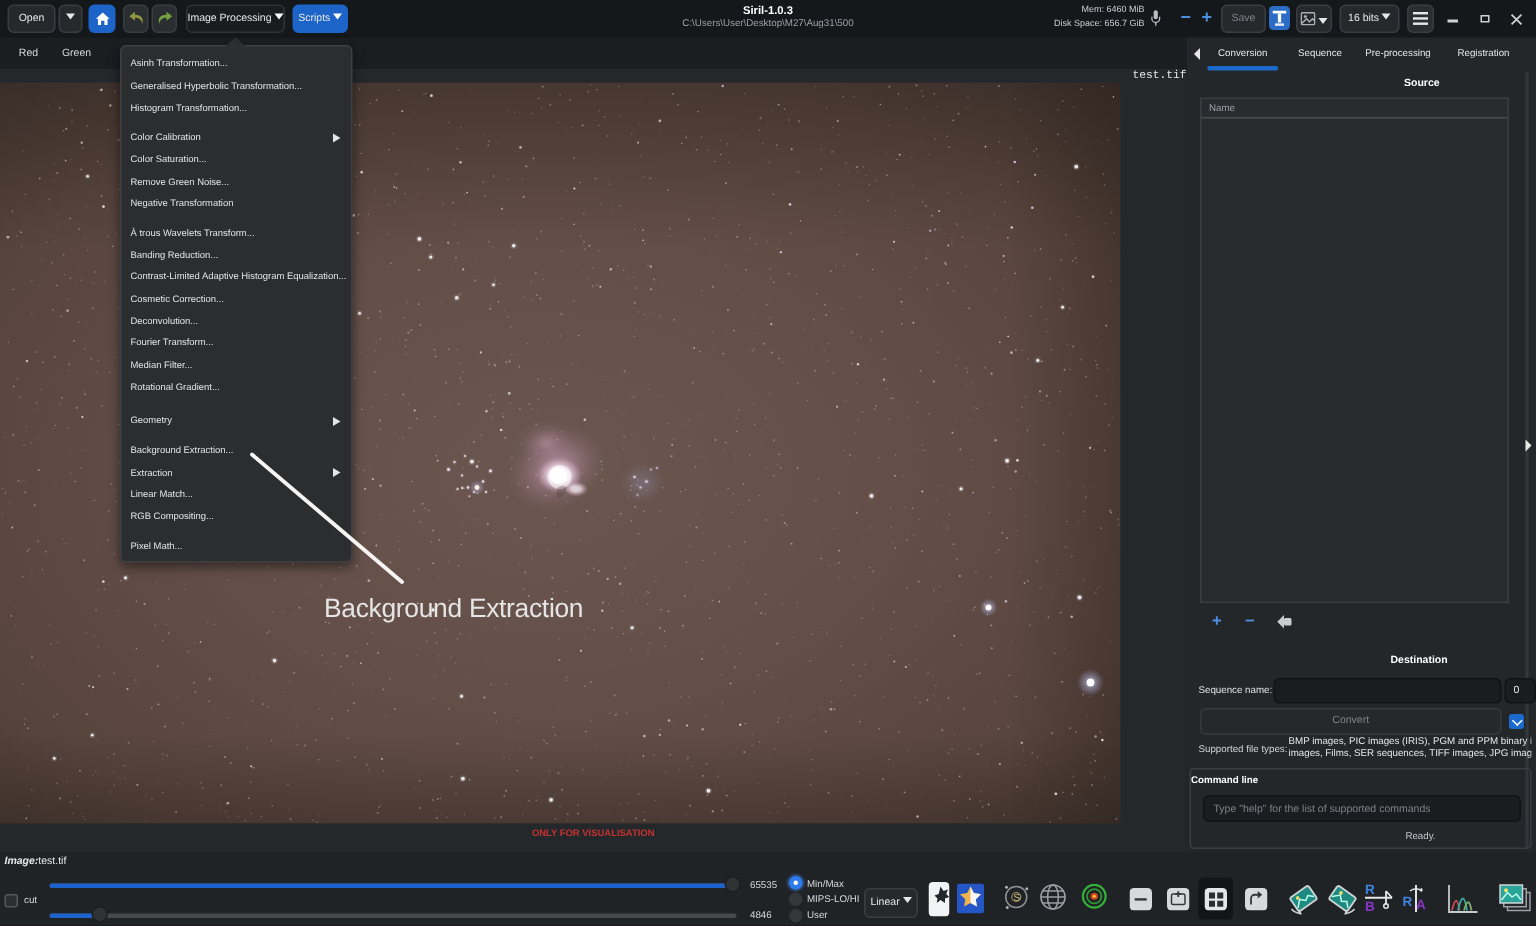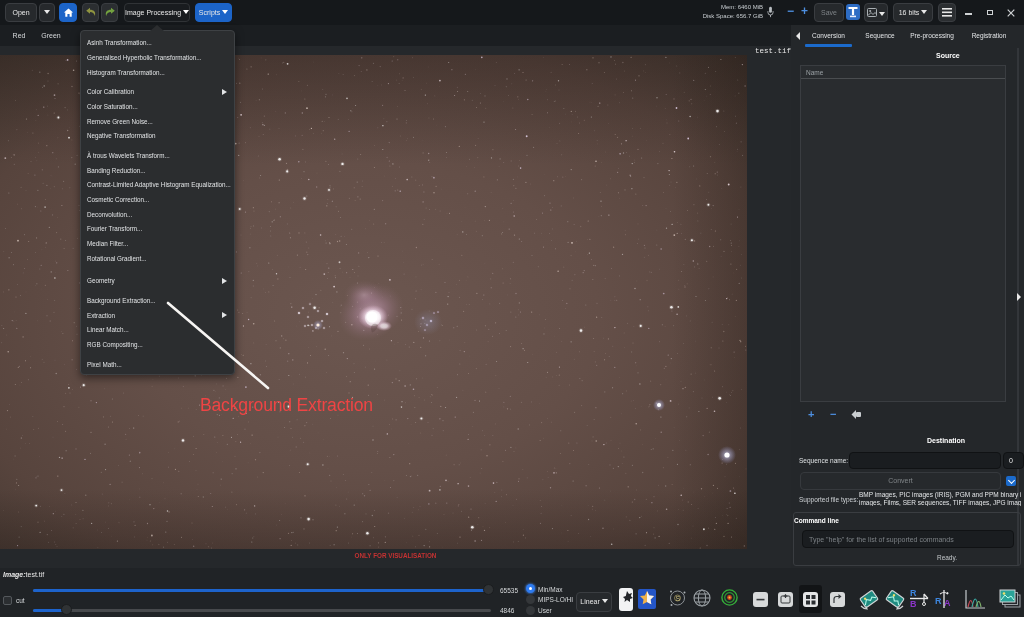--- a/index.html
+++ b/index.html
@@ -66,21 +66,21 @@
 
 #menu { position:absolute; left:80px; top:30px; width:155px; height:345px; background:#2b2d2f;
   border:1px solid #3e4144; border-radius:4px; box-shadow:0 3px 8px rgba(0,0,0,0.5); z-index:50; }
 #menunotch { position:absolute; left:150px; top:25px; width:0; height:0; z-index:51;
   border-left:7px solid transparent; border-right:7px solid transparent; border-bottom:6px solid #2b2d2f; }
 .mi { position:absolute; left:6px; font-size:6.3px; color:#e2e4e6; white-space:nowrap; }
 .sub { position:absolute; right:7px; width:0; height:0; border-top:3.5px solid transparent;
   border-bottom:3.5px solid transparent; border-left:5px solid #e2e4e6; }
 
 
-#annot-text { position:absolute; left:200px; top:395px; font-size:17.6px; color:#ef4444; z-index:40; letter-spacing:-0.2px; }
+#annot-text { position:absolute; left:216px; top:395px; font-size:17.6px; color:#e5e5e5; z-index:40; letter-spacing:-0.2px; }
 </style></head>
 <body>
 <div id="app">
 
   <div id="titlebar">
     <div class="tbtn" style="left:5px; width:32px;">Open</div>
     <div class="tbtn" style="left:39px; width:16px;"><span class="caret"></span></div>
     <div class="tbtn blue" style="left:59px; width:18px;">
       <svg width="11" height="11" viewBox="0 0 12 12" style="margin-top:3px">
           <path d="M6 1.5 L11 6 H9.5 V10.5 H7.2 V7.5 H4.8 V10.5 H2.5 V6 H1 Z" fill="#fff"></path>
@@ -91,20 +91,24 @@
           <path d="M5 0.8 L1.2 3.8 L5 6.8 V4.9 C7.5 4.9 9.3 6 9.8 9 C11.2 4.6 8.6 2.9 5 2.8 Z" fill="#8f9440"></path>
         </svg>
     </div>
     <div class="tbtn" style="left:101px; width:17px; background:#2b2e31;">
       <svg width="12" height="11" viewBox="0 0 12 11" style="margin-top:3px">
           <path d="M7 0.8 L10.8 3.8 L7 6.8 V4.9 C4.5 4.9 2.7 6 2.2 9 C0.8 4.6 3.4 2.9 7 2.8 Z" fill="#73a23f"></path>
         </svg>
     </div>
     <div class="tbtn dark" style="left:124px; width:66px; border-color:#303336;">Image Processing <span class="caret" style="border-top-color:#fff"></span></div>
     <div class="tbtn blue" style="left:195px; width:37px;">Scripts <span class="caret" style="border-top-color:#fff"></span></div>
+    <div id="title-center">
+        <div class="t1">Siril-1.0.3</div>
+        <div class="t2">C:\Users\User\Desktop\M27\Aug31\500</div>
+      </div>
     <div id="memtext">Mem: 6460 MiB<br>Disk Space: 656.7 GiB</div>
     <svg class="abs" style="left:767px; top:6px;" width="7" height="12" viewBox="0 0 8 14">
         <rect x="2.4" y="1" width="3.2" height="7" rx="1.6" fill="#b9bec2"></rect>
         <path d="M1 6 v1.5 a3 3 0 0 0 6 0 V6" stroke="#b9bec2" fill="none" stroke-width="1"></path>
         <line x1="4" y1="10.5" x2="4" y2="13" stroke="#b9bec2" stroke-width="1"></line>
       </svg>
     <div class="abs" style="left:783px; top:4px; width:15px; height:16px; color:#4d8fe0; font-size:12px; line-height:15px; text-align:center; font-weight:bold;">−</div>
     <div class="abs" style="left:797px; top:4px; width:15px; height:16px; color:#4d8fe0; font-size:12px; line-height:15px; text-align:center; font-weight:bold;">+</div>
     <div class="tbtn" style="left:814px; width:30px; color:#7e8387;">Save</div>
     <div class="abs" style="left:846px; top:4px; width:14px; height:16px; background:#2d6cc4; border-radius:3px;"><svg width="10" height="11" viewBox="0 0 10 11" style="margin:2.5px 2px;">

